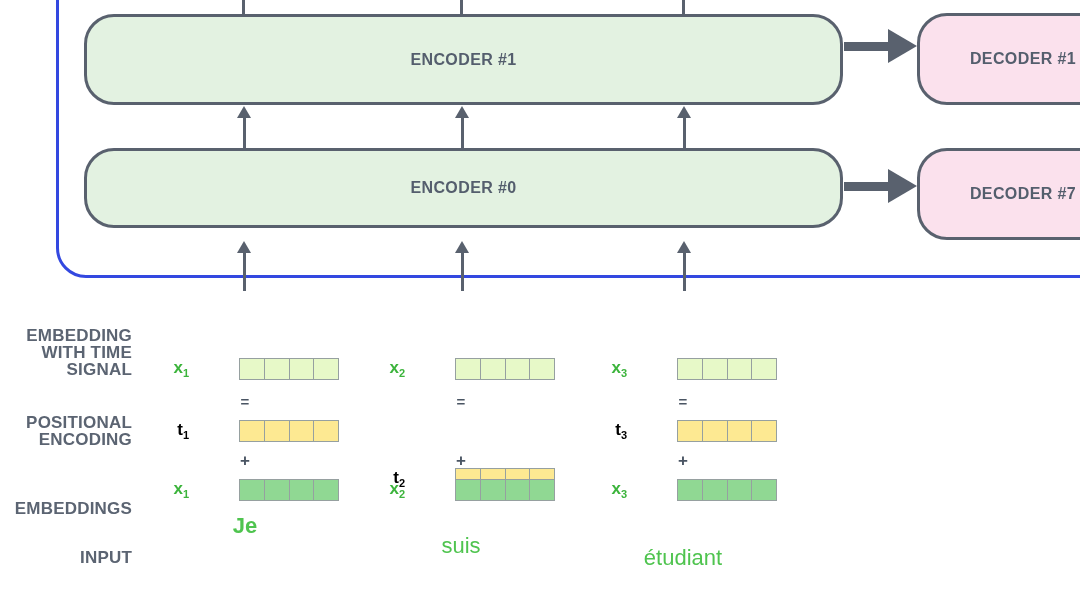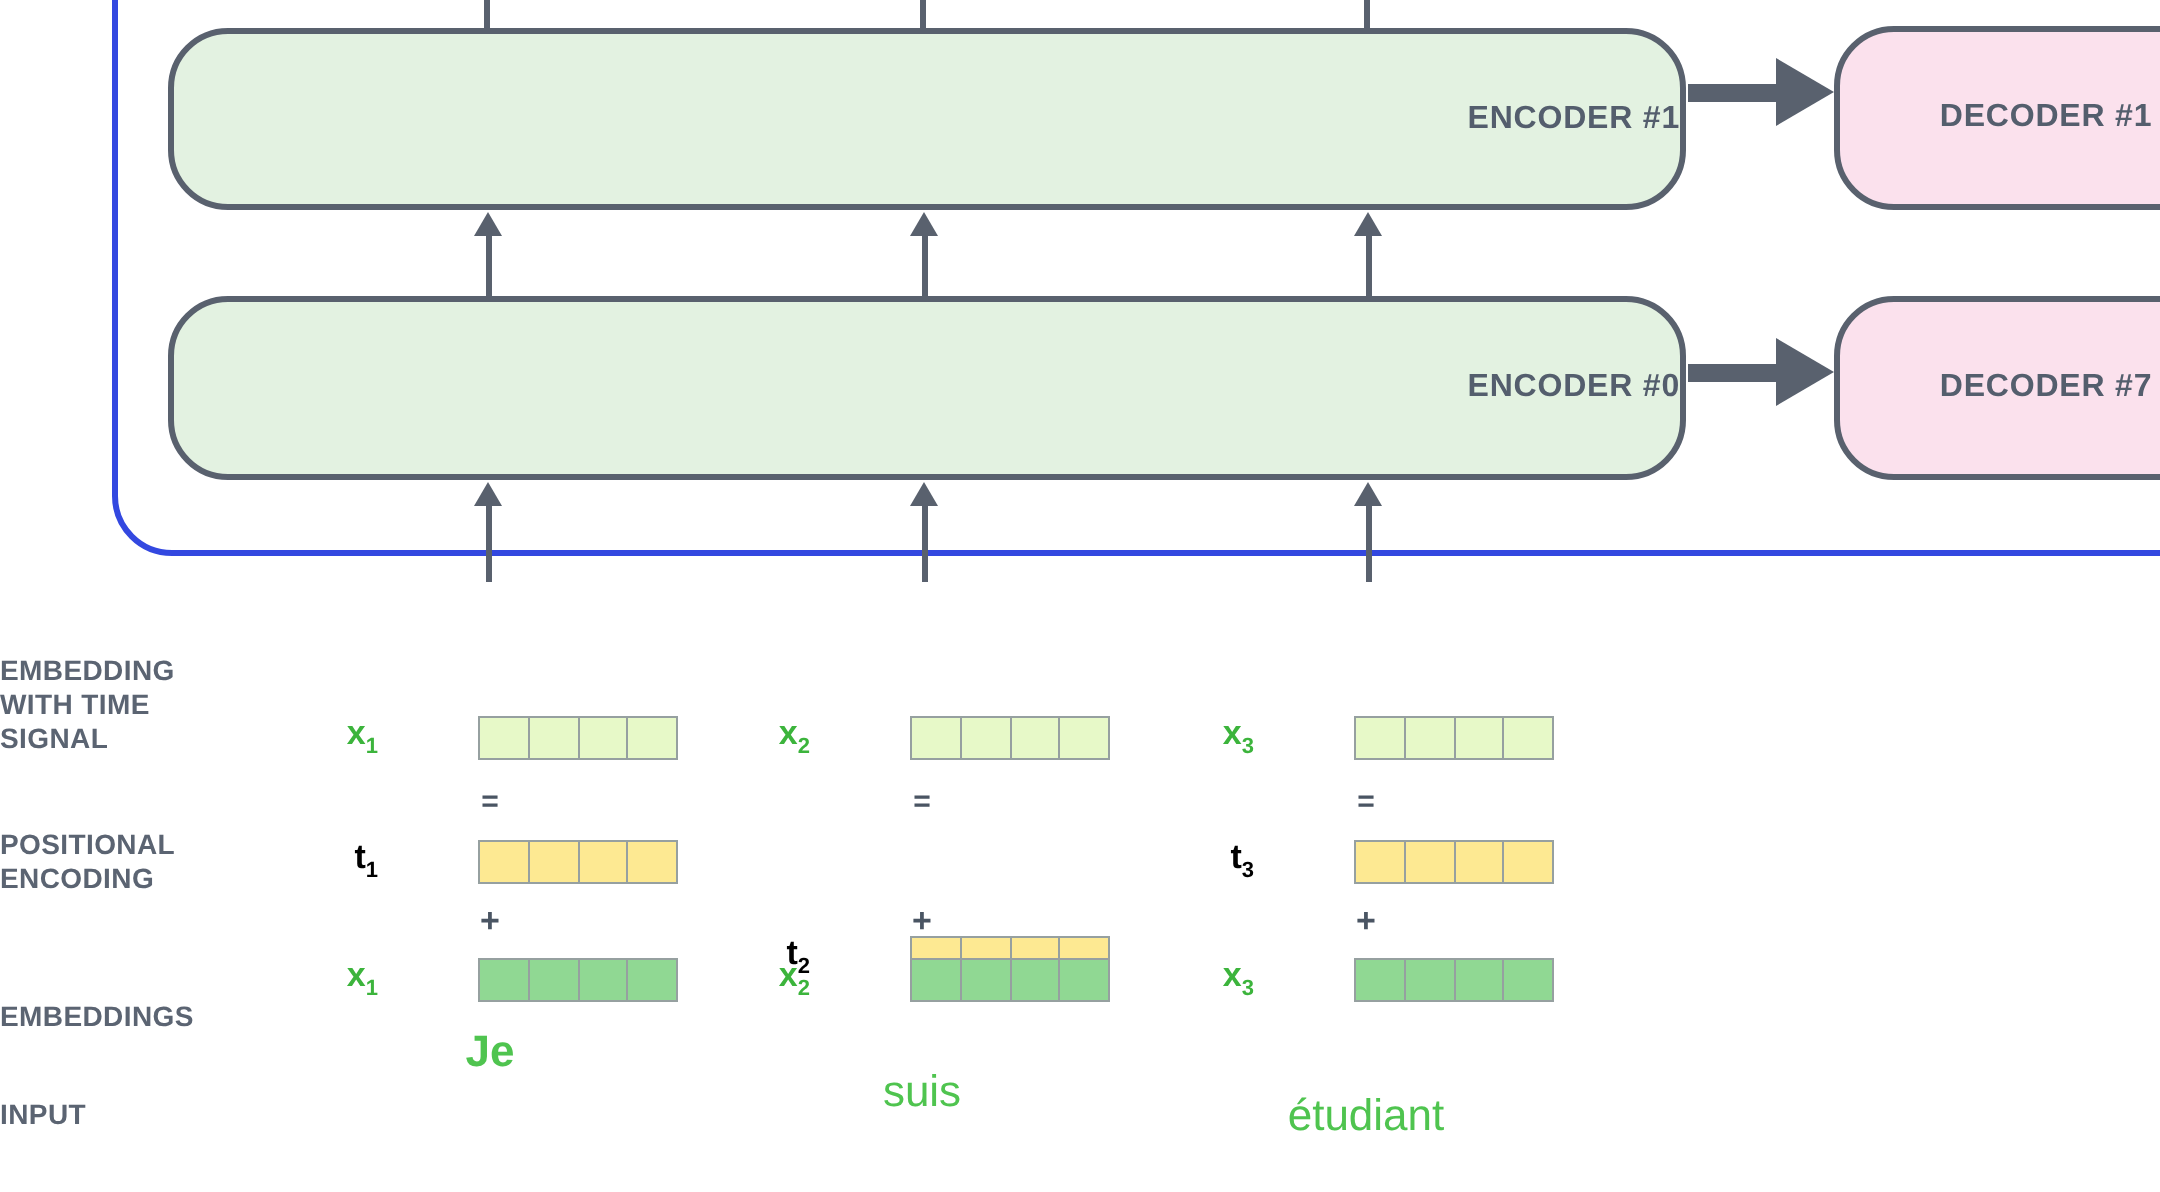--- a/index.html
+++ b/index.html
@@ -30,21 +30,21 @@
     border-radius: 30px;
     display: flex;
     align-items: center;
     justify-content: center;
     font-size: 16px;
     font-weight: 600;
     letter-spacing: 0.4px;
     color: #545e6d;
     z-index: 2;
   }
-  .enc { background: #e3f2e1; justify-content: flex-end; }
+  .enc { background: #e3f2e1; }
   .dec { background: #fbe1ed; }
 
   
   .stub {
     position: absolute;
     top: 0; width: 3px; height: 15px;
     background: #59616e;
     z-index: 3;
   }
 
@@ -78,21 +78,22 @@
     width: 0; height: 0;
     border-top: 17px solid transparent;
     border-bottom: 17px solid transparent;
     border-left: 29px solid #59616e;
   }
 
   
   .rlabel {
     position: absolute;
     left: 0; width: 132px;
-    font-size: 14px;
+    text-align: right;
+    font-size: 17px;
     line-height: 17px;
     font-weight: 700;
     letter-spacing: 0.2px;
     color: #5b6472;
   }
 
   
   .vrow {
     position: absolute;
     display: flex;
@@ -148,21 +149,21 @@
 
   <div class="blue-frame"></div>
 
   <div class="stub" style="left:242px"></div>
   <div class="stub" style="left:460px"></div>
   <div class="stub" style="left:682px"></div>
 
   <div class="block enc" style="left:84px; top:14px; width:759px; height:91px;">
     <span>ENCODER #1</span>
   </div>
-  <div class="block enc" style="left:84px; top:148px; width:759px; height:92px;">
+  <div class="block enc" style="left:84px; top:148px; width:759px; height:80px;">
     <span>ENCODER #0</span>
   </div>
 
   <div class="block dec" style="left:917px; top:13px; width:212px; height:92px;">
     <span>DECODER #1</span>
   </div>
   <div class="block dec" style="left:917px; top:148px; width:212px; height:92px;">
     <span>DECODER #7</span>
   </div>
 

